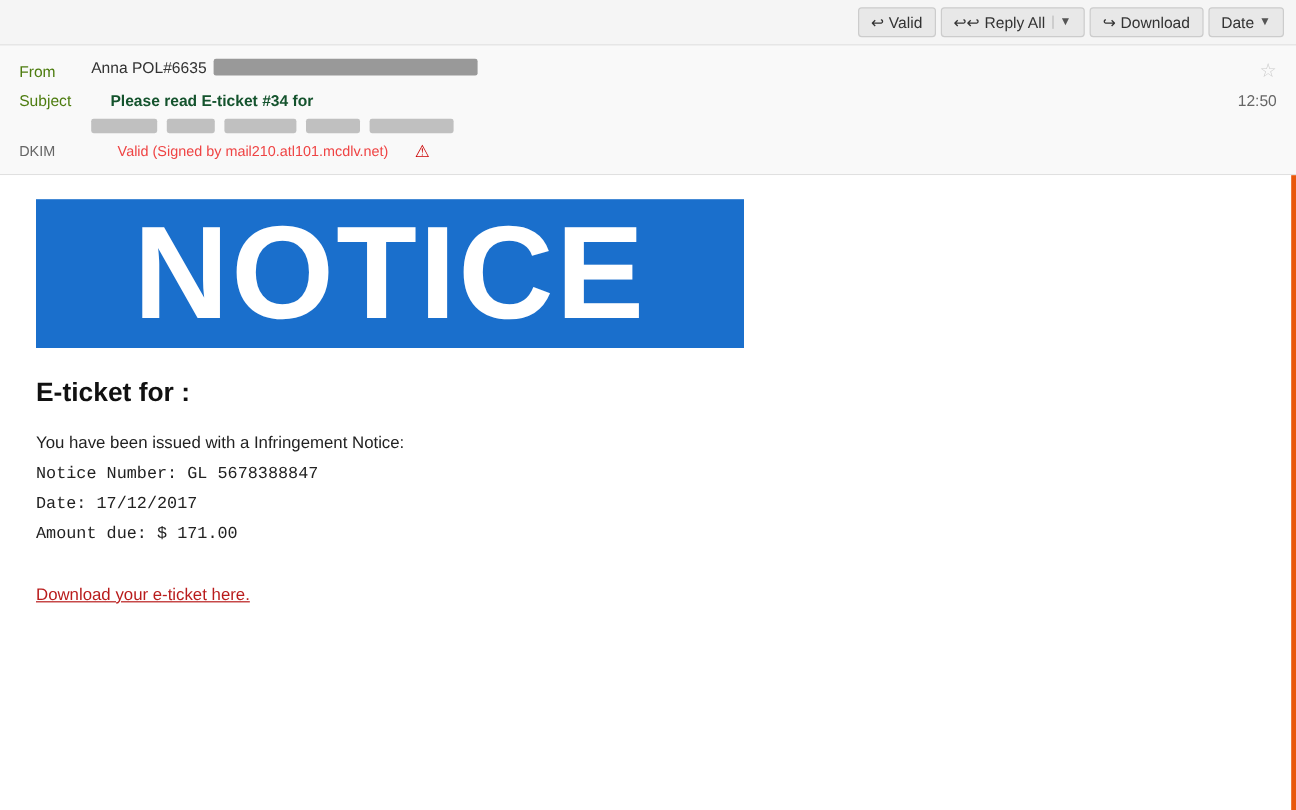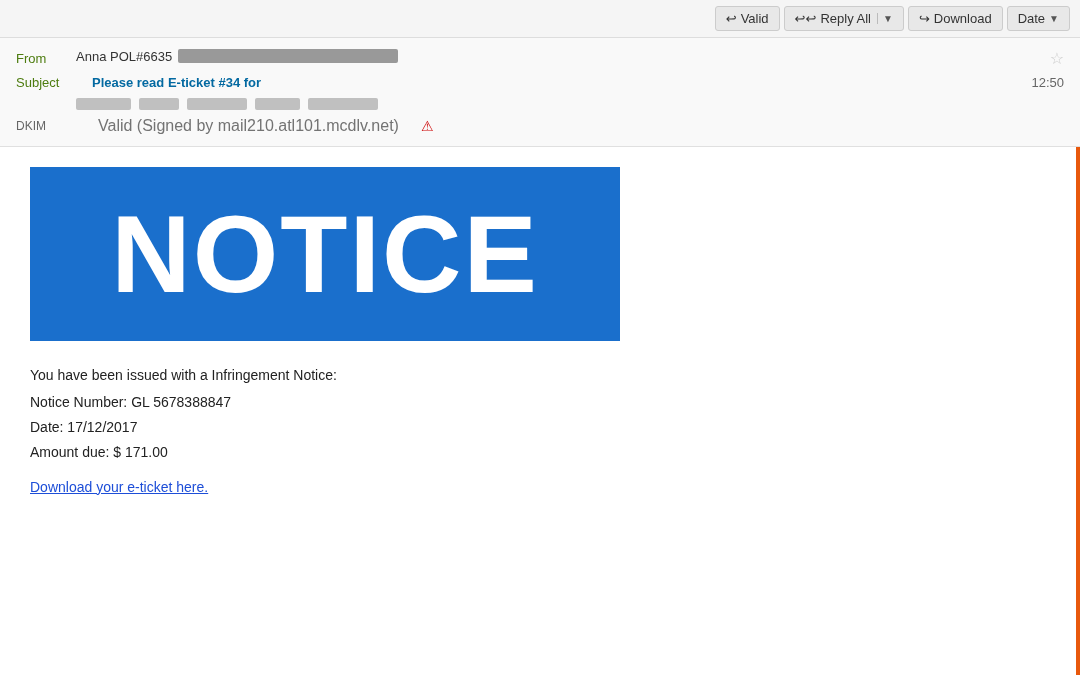--- a/index.html
+++ b/index.html
@@ -117,21 +117,21 @@
 
     .subject-row {
       display: flex;
       align-items: center;
       padding: 4px 0;
     }
 
     .subject-text {
       font-weight: bold;
       font-size: 13px;
-      color: #0369a1;
+      color: #14532d;
       flex: 1;
       padding-left: 16px;
     }
 
     .email-time {
       font-size: 13px;
       color: #666;
       margin-left: auto;
     }
 
@@ -157,42 +157,42 @@
       gap: 22px;
     }
 
     .dkim-label {
       color: #666;
       font-size: 12px;
       width: 60px;
     }
 
     .dkim-valid {
-      color: #737373;
-      font-size: 16px;
+      color: #ef4444;
+      font-size: 12px;
     }
 
     .warning-icon {
       color: #cc0000;
       font-size: 14px;
     }
 
     
     .email-body {
       background: #ffffff;
       flex: 1;
       padding: 20px 30px;
       overflow-y: auto;
       border-right: 4px solid #e8580c;
     }
 
     .notice-banner {
       background: #1a6fcc;
       width: 590px;
-      height: 174px;
+      height: 124px;
       display: flex;
       align-items: center;
       justify-content: center;
       margin: 0 0 24px 0;
     }
 
     .notice-text {
       color: #ffffff;
       font-size: 110px;
       font-weight: 900;
@@ -212,29 +212,30 @@
       font-size: 14px;
       color: #222;
       margin-bottom: 4px;
       line-height: 1.5;
     }
 
     .notice-details {
       font-size: 14px;
       color: #222;
       line-height: 2;
-      margin-bottom: 12px;
+      margin-bottom: 28px;
+      font-family: Liberation Mono, monospace;
     }
 
     .notice-details div {
       line-height: 1.8;
     }
 
     .download-link {
-      color: #1d4ed8;
+      color: #b91c1c;
       text-decoration: underline;
       font-size: 14px;
       cursor: pointer;
     }
   </style>
 </head>
 <body>
 
 <div class="email-container">
 
@@ -292,20 +293,21 @@
   </div>
 
   <div class="email-body">
 
     
     <div class="notice-banner">
       <span class="notice-text">NOTICE</span>
     </div>
 
     
+    <div class="eticket-title">E-ticket for  :</div>
 
     
     <div class="infringement-text">You have been issued with a Infringement Notice:</div>
 
     
     <div class="notice-details">
       <div>
         <span>Notice Number:</span>
         <span>GL 5678388847</span>
       </div>

